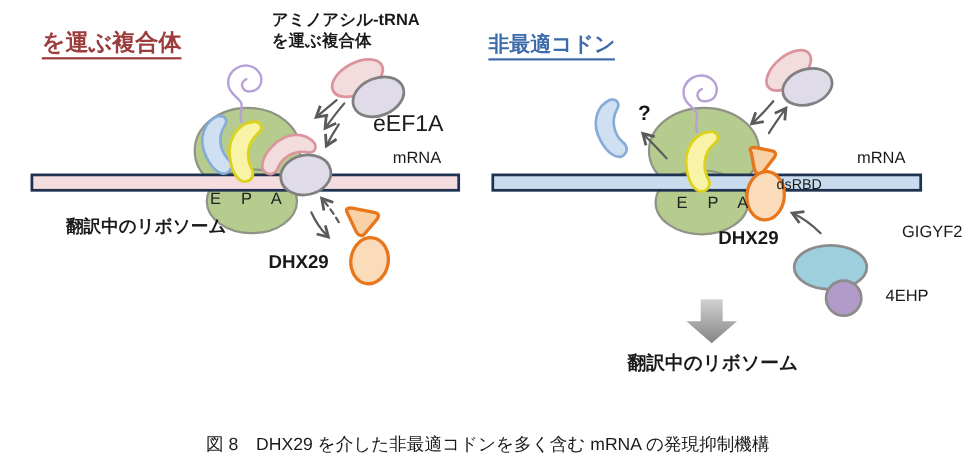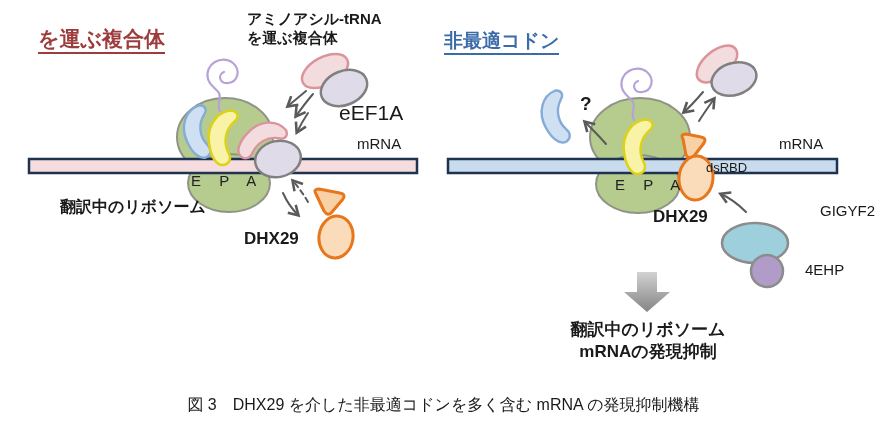--- a/index.html
+++ b/index.html
@@ -109,18 +109,17 @@
   <div class="lbl q-lbl">?</div>
   <div class="lbl dsrbd-lbl">dsRBD</div>
   <div class="lbl mrna-right-lbl">mRNA</div>
   <div class="lbl epa epa-right">E P A</div>
   <div class="lbl dhx29-right-lbl">DHX29</div>
   <div class="lbl gigyf2-lbl">GIGYF2</div>
   <div class="lbl fourehp-lbl">4EHP</div>
 
   <div class="lbl outcome-lbl">
     <div>翻訳中のリボソーム</div>
-    <div>mRNAの発現抑制</div>
   </div>
 
-  <div class="lbl caption-lbl">図 3　DHX29 を介した非最適コドンを多く含む mRNA の発現抑制機構</div>
+  <div class="lbl caption-lbl">図 8　DHX29 を介した非最適コドンを多く含む mRNA の発現抑制機構</div>
 
 </div>
 
 </body></html>

